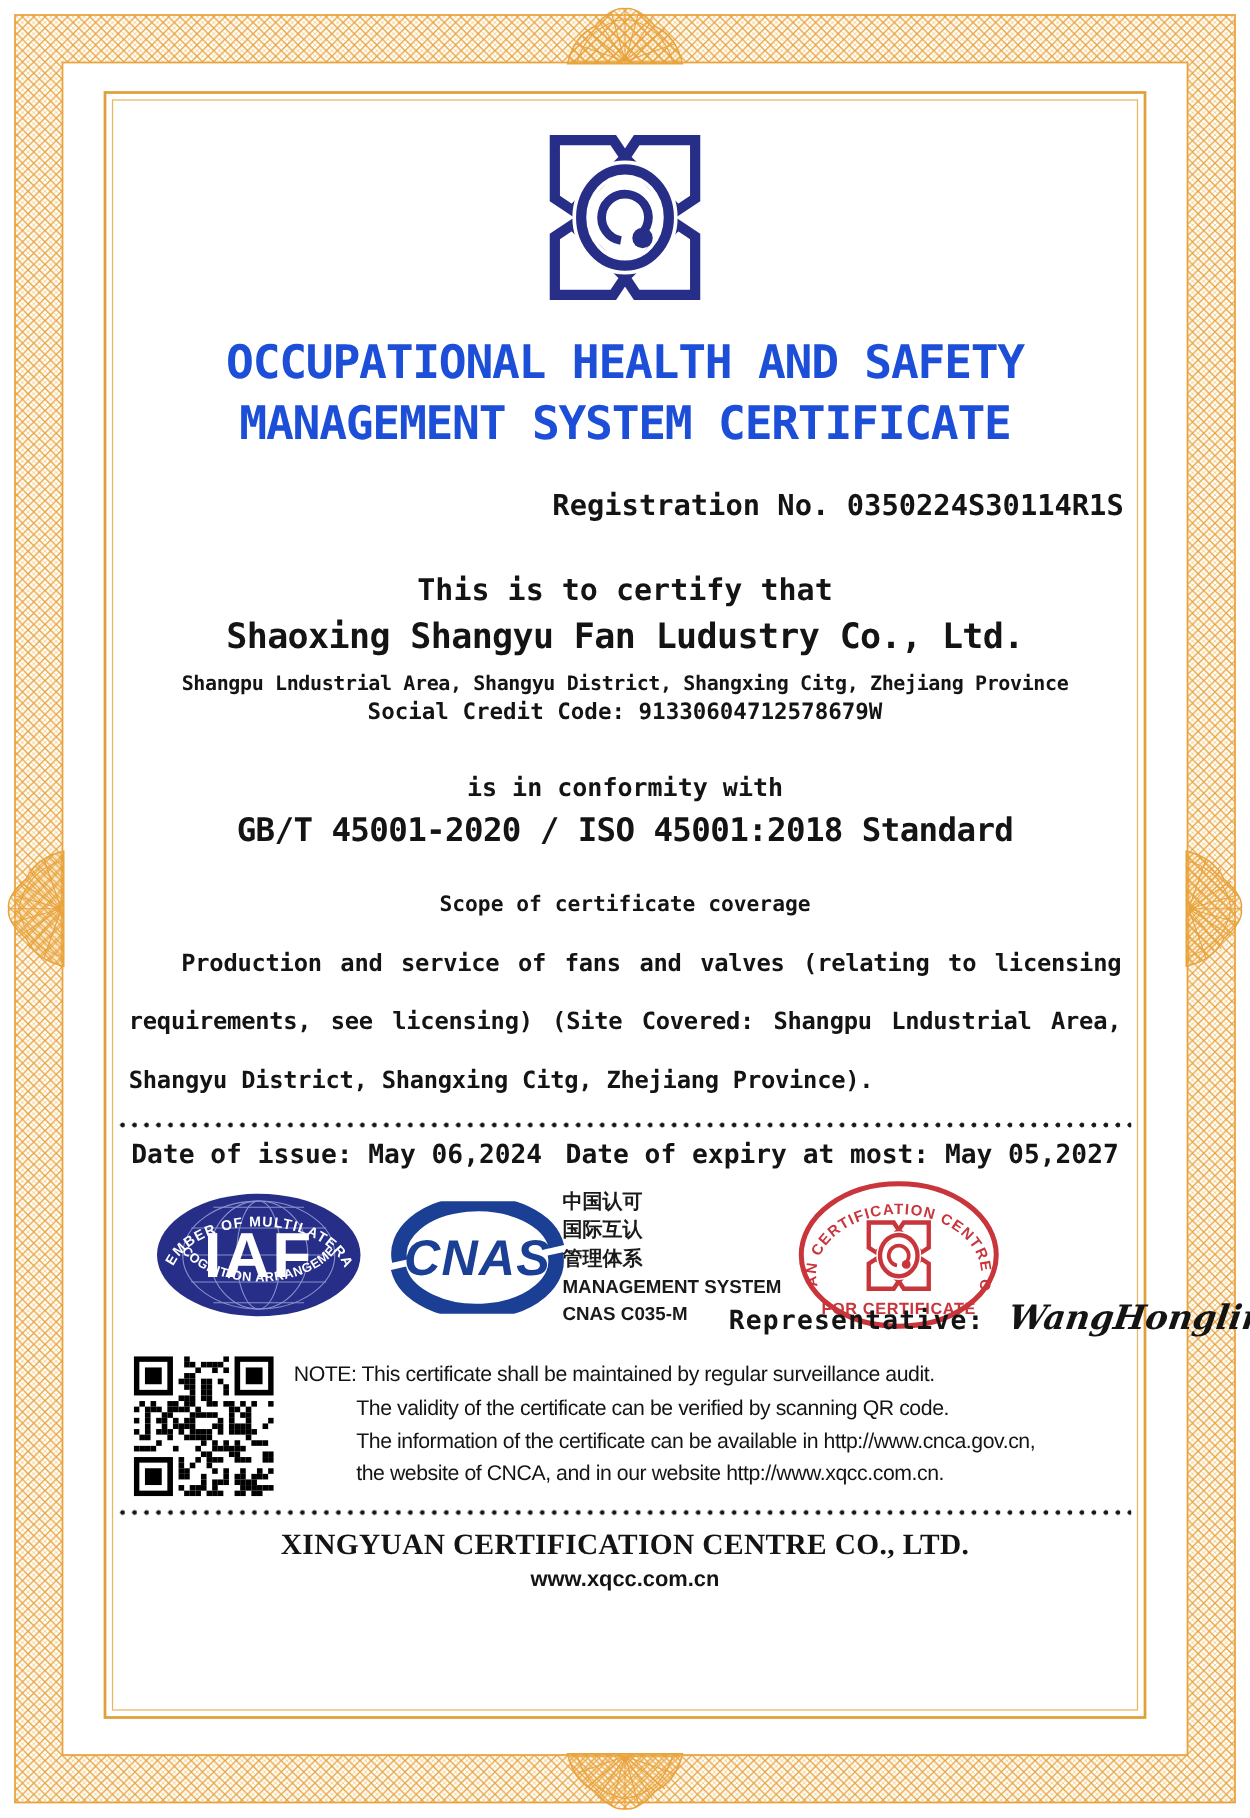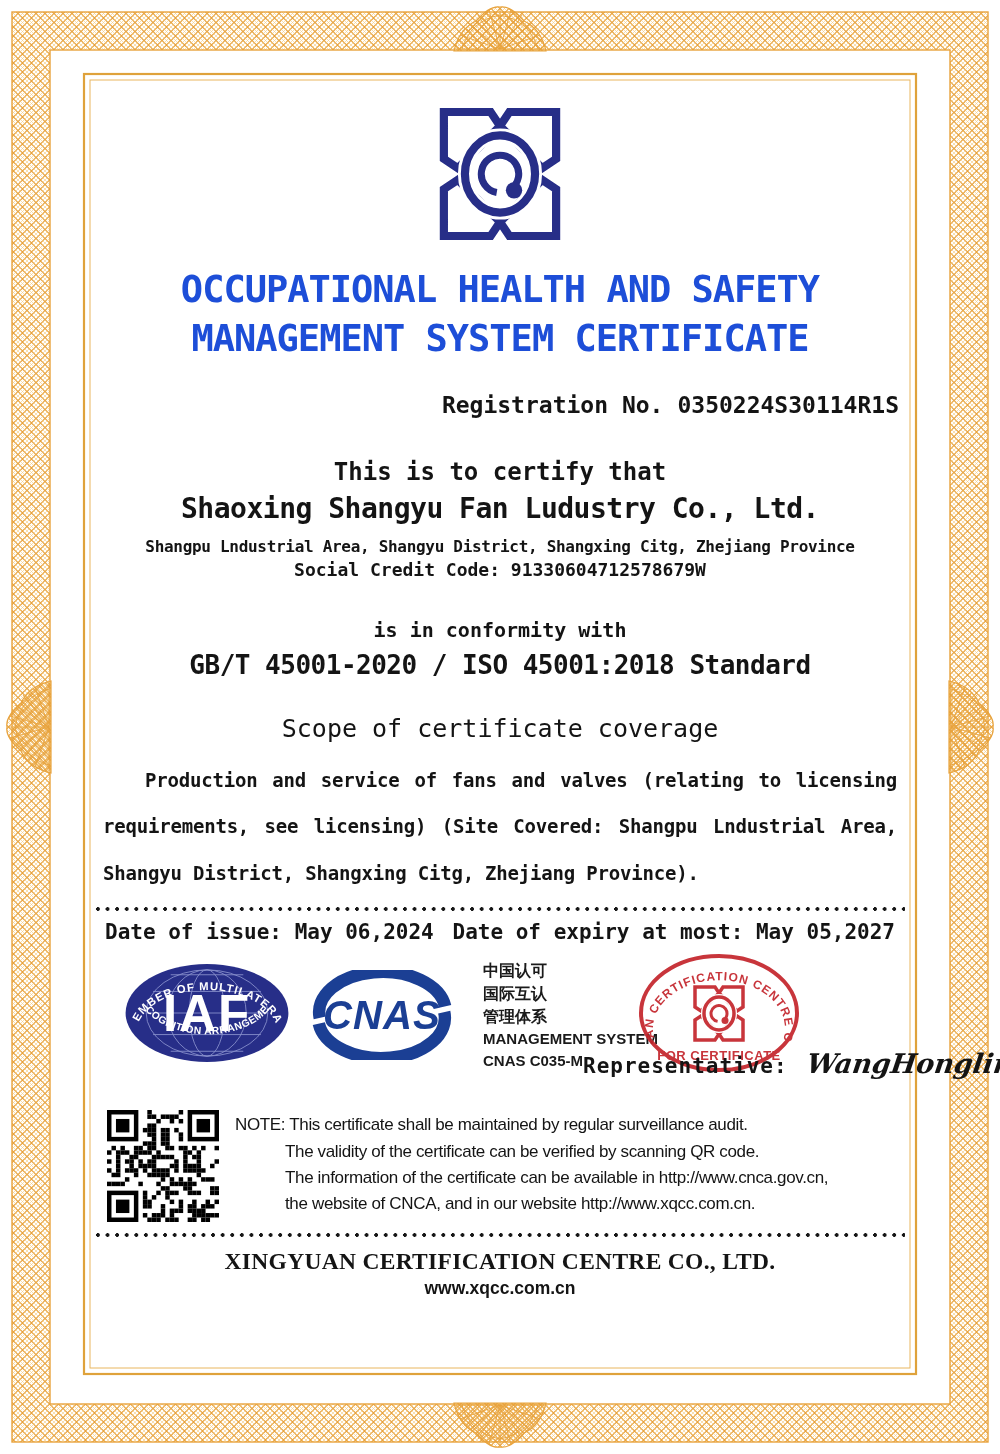--- a/index.html
+++ b/index.html
@@ -15,44 +15,44 @@
   .reg-line{margin-top:28px;text-align:right;font-weight:bold;font-size:23px;padding-right:6px;}
   .reg-line .sp{display:inline-block;width:14px;}
 
   .center-line{text-align:center;}
   .certify{margin-top:40px;font-size:24px;font-weight:bold;}
   .company{margin-top:6px;font-size:28px;font-weight:bold;letter-spacing:-0.5px;}
   .address{margin-top:12px;font-size:16px;font-weight:bold;white-space:nowrap;letter-spacing:-0.3px;}
   .credit{margin-top:3px;font-size:18px;font-weight:bold;}
   .conf-lead{margin-top:38px;font-size:20px;font-weight:bold;}
   .standard{margin-top:8px;font-size:26px;font-weight:bold;letter-spacing:-0.5px;}
-  .scope-head{margin-top:34px;font-size:25px;font-weight:normal;}
+  .scope-head{margin-top:34px;font-size:17px;font-weight:bold;}
   .scope-body{margin-top:14px;font-size:19px;font-weight:bold;line-height:2.45;
               text-align:justify;text-indent:42px;padding:0 8px;letter-spacing:-0.2px;}
 
   .dotline{height:6px;margin-top:10px;
      background-image:radial-gradient(circle at 3px 3px,#161616 1.7px,transparent 2.1px);
      background-size:9.6px 6px;background-repeat:repeat-x;}
 
   .dates{margin-top:8px;display:flex;justify-content:space-between;
          font-weight:bold;font-size:21px;padding:0 10px;}
 
   .logo-row{position:relative;margin-top:14px;height:128px;}
   .iaf{position:absolute;left:28px;top:4px;width:168px;height:102px;}
   .cnas{position:absolute;left:212px;top:12px;width:150px;height:90px;}
-  .cnas-block{position:absolute;left:388px;top:2px;font-family:"Liberation Sans",sans-serif;
+  .cnas-block{position:absolute;left:355px;top:2px;font-family:"Liberation Sans",sans-serif;
               font-weight:bold;font-size:16px;line-height:1.42;color:#1a1a1a;}
   .cnas-block .en{font-size:15px;}
   .stamp{position:absolute;left:538px;top:-10px;width:172px;height:134px;opacity:0.93;z-index:2;}
   .rep-line{position:absolute;left:488px;top:90px;z-index:3;white-space:nowrap;}
   .rep-label{font-weight:bold;font-size:21px;letter-spacing:1px;}
   .rep-sig{font-family:"DejaVu Serif",serif;font-style:italic;font-weight:bold;
            font-size:27px;transform:skewX(-8deg);display:inline-block;margin-left:10px;}
 
-  .qr-row{margin-top:24px;display:flex;gap:16px;padding-left:12px;}
+  .qr-row{margin-top:8px;display:flex;gap:16px;padding-left:12px;}
   .qr{width:112px;height:112px;flex:0 0 auto;}
   .note{font-family:"Liberation Sans",sans-serif;font-size:17px;letter-spacing:-0.35px;
         line-height:1.55;padding-top:2px;}
   .note .l1{white-space:nowrap;}
   .note .cont{margin-left:50px;white-space:nowrap;}
 
   .footer{text-align:center;margin-top:10px;}
   .footer-org{font-family:"Liberation Serif",serif;font-weight:bold;font-size:23.5px;letter-spacing:0.3px;}
   .footer-addr{font-family:"Liberation Sans",sans-serif;font-weight:bold;font-size:18.5px;margin-top:5px;}
   .footer-web{font-family:"Liberation Sans",sans-serif;font-weight:bold;font-size:17.5px;margin-top:3px;}

